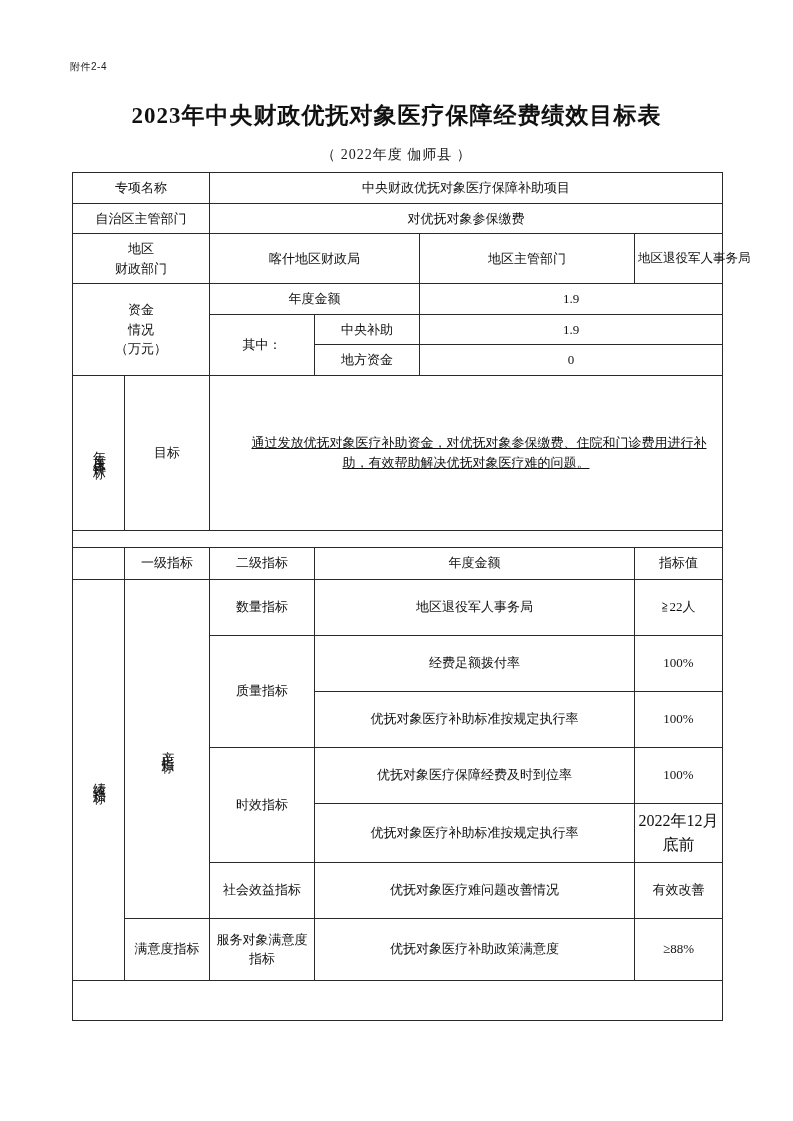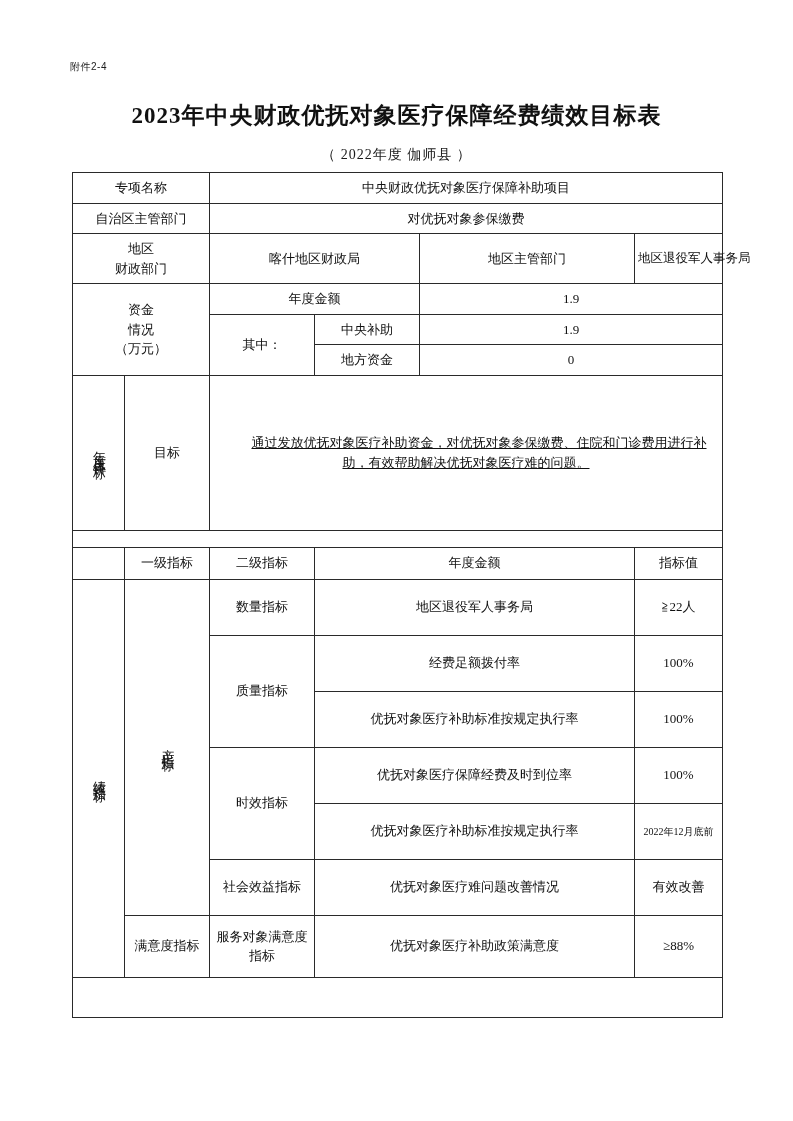--- a/index.html
+++ b/index.html
@@ -198,21 +198,21 @@
         <td>100%</td>
       </tr>
 
       <tr style="height:56px">
         <td rowspan="2">时效指标</td>
         <td class="left-pad" colspan="2">优抚对象医疗保障经费及时到位率</td>
         <td>100%</td>
       </tr>
       <tr style="height:56px">
         <td class="left-pad" colspan="2">优抚对象医疗补助标准按规定执行率</td>
-        <td style="font-size:10px">2022年12月底前</td>
+        <td style="font-size:16px">2022年12月底前</td>
       </tr>
 
       <tr style="height:56px">
         <td>
           <span>社会效益指标</span>
         </td>
         <td class="left-pad" colspan="2">优抚对象医疗难问题改善情况</td>
         <td>有效改善</td>
       </tr>
 

